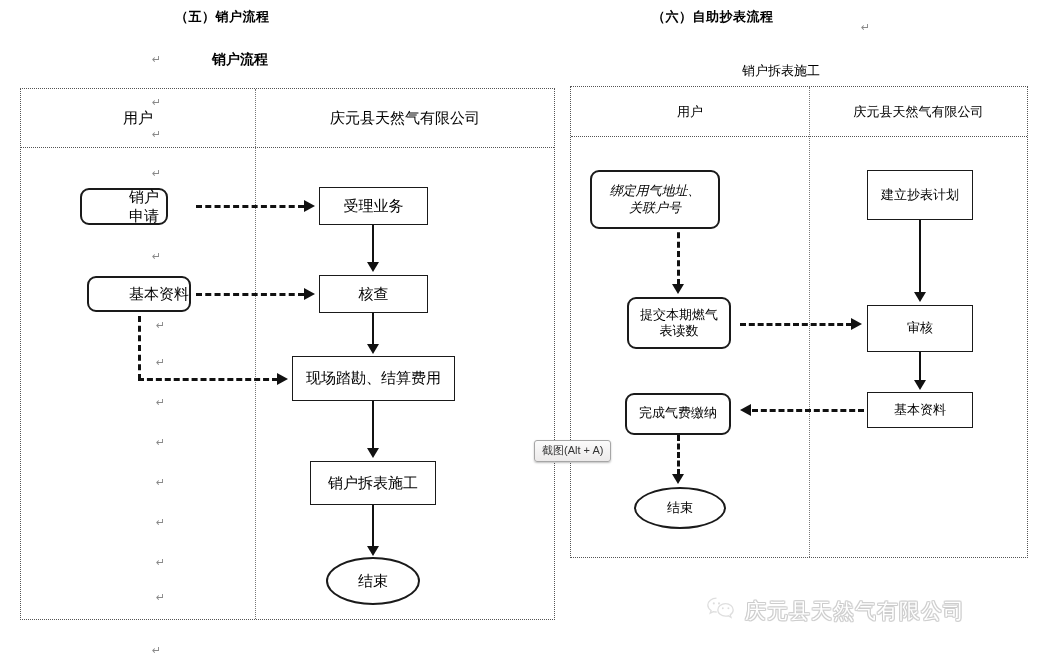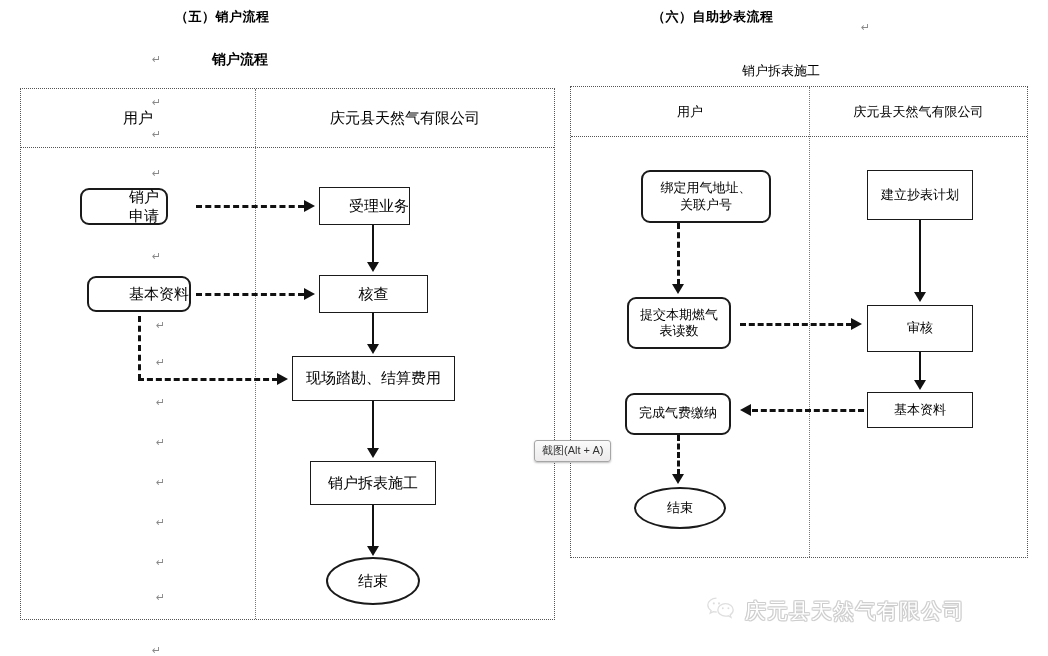--- a/index.html
+++ b/index.html
@@ -191,21 +191,21 @@
 <div class="ret" style="left:156px; top:477px;">↵</div>
 <div class="ret" style="left:156px; top:517px;">↵</div>
 <div class="ret" style="left:156px; top:557px;">↵</div>
 <div class="ret" style="left:156px; top:592px;">↵</div>
 <div class="ret" style="left:152px; top:645px;">↵</div>
 
 <div class="node rounded node-serif" style="left:80px; top:188px; width:88px; height:37px;padding-left:40px;">
   <span>销户申请</span>
 </div>
 
-<div class="node thin node-serif" style="left:319px; top:187px; width:91px; height:38px;justify-content:flex-end;">
+<div class="node thin node-serif" style="left:319px; top:187px; width:109px; height:38px;">
   <span>受理业务</span>
 </div>
 
 <div class="node rounded node-serif" style="left:87px; top:276px; width:104px; height:36px;padding-left:40px;">
   <span>基本资料</span>
 </div>
 
 <div class="node thin node-serif" style="left:319px; top:275px; width:109px; height:38px;">
   <span>核查</span>
 </div>
@@ -247,21 +247,21 @@
 <div class="flow-caption" id="flow-caption-right">销户拆表施工</div>
 
 <div class="pool" id="pool-right" style="left:570px; top:86px; width:458px; height:472px;">
   <div class="pool-header" style="height:50px;"></div>
   <div class="pool-divider" style="left:238px;"></div>
 
   <div class="lane-label node-sans" style="left:0; top:16px; width:238px;">用户</div>
   <div class="lane-label node-sans" style="left:238px; top:16px; width:219px;">庆元县天然气有限公司</div>
 </div>
 
-<div class="node rounded node-sans" style="left:641px; top:170px; width:130px; height:53px; flex-direction:column;">
+<div class="node rounded node-sans" style="left:590px; top:170px; width:130px; height:59px; flex-direction:column;font-style:italic;">
   <span>绑定用气地址、</span>
   <span>关联户号</span>
 </div>
 
 <div class="node thin node-sans" style="left:867px; top:170px; width:106px; height:50px;">
   <span>建立抄表计划</span>
 </div>
 
 <div class="node rounded node-sans" style="left:627px; top:297px; width:104px; height:52px; flex-direction:column;">
   <span>提交本期燃气</span>

